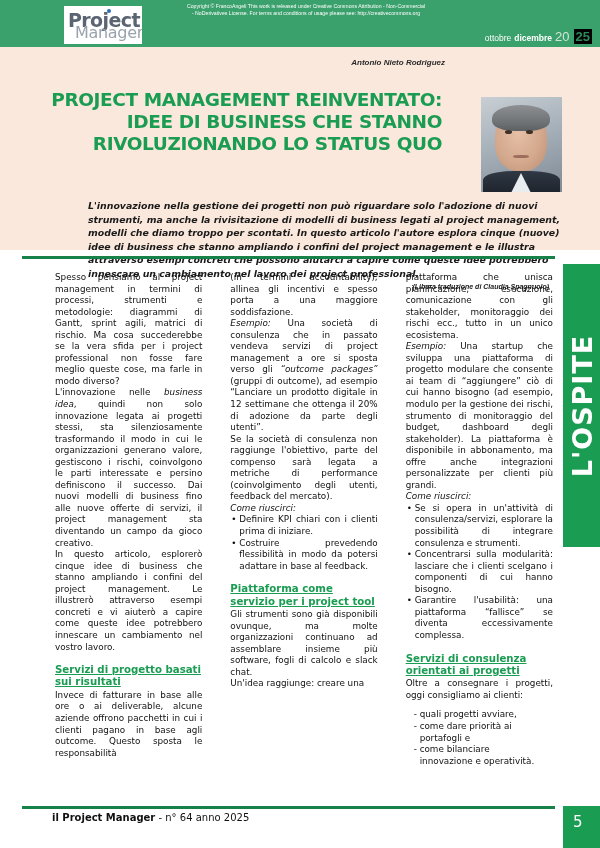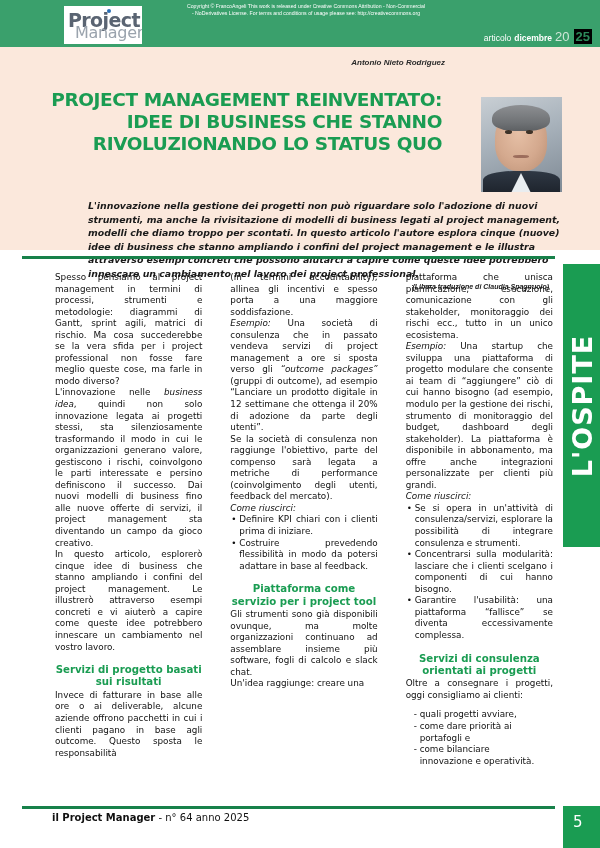--- a/index.html
+++ b/index.html
@@ -240,21 +240,22 @@
     hyphens: manual;
   }
   .col p.first { text-indent: 0; }
   .col h3 {
     margin: 11px 0 1px 0;
     font-size: 10.2px;
     line-height: 12.4px;
     font-weight: bold;
     color: #1a9c52;
     font-family: "DejaVu Sans", sans-serif;
-    text-align: center;
+    text-align: left;
+    text-decoration: underline;
   }
   .col .lead-in {
     font-style: italic;
   }
   .col ul {
     margin: 0;
     padding: 0 0 0 9px;
     list-style: none;
   }
   .col ul li {
@@ -324,21 +325,21 @@
 <body>
 
 <div class="header-band">
   <div class="logo-box">
     <div class="logo-project">Project</div>
     <div class="logo-dot"></div>
     <div class="logo-manager">Manager</div>
   </div>
   <div class="copyright">Copyright © FrancoAngeli This work is released under Creative Commons Attribution - Non-Commercial - NoDerivatives License. For terms and conditions of usage please see: http://creativecommons.org</div>
   <div class="issue-date">
-    <span class="issue-mese1">articolo</span>
+    <span class="issue-mese1">ottobre</span>
     <span class="issue-mese2">dicembre</span>
     <span class="issue-y1">20</span>
     <span class="issue-y2">25</span>
   </div>
 </div>
 
 <div class="title-block">
   <div class="author-name">Antonio Nieto Rodriguez</div>
   <h1 class="headline">PROJECT MANAGEMENT REINVENTATO: IDEE DI BUSINESS CHE STANNO RIVOLUZIONANDO LO STATUS QUO</h1>
 

